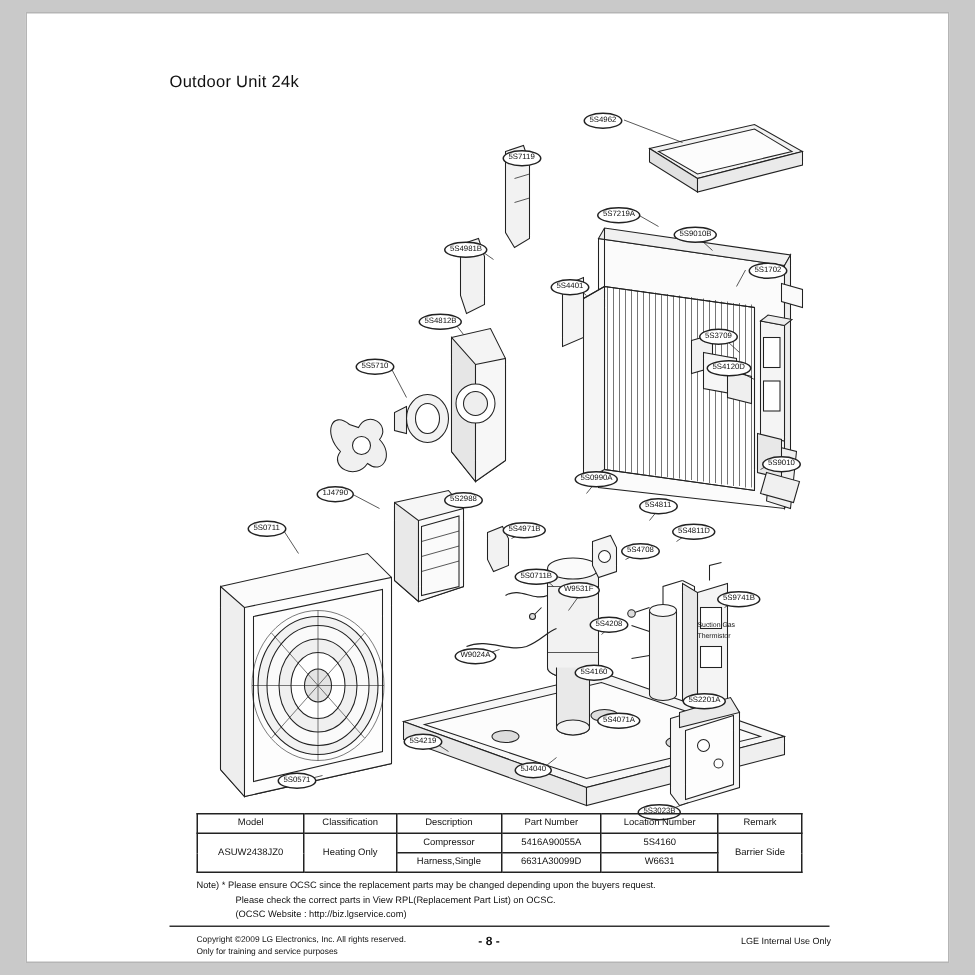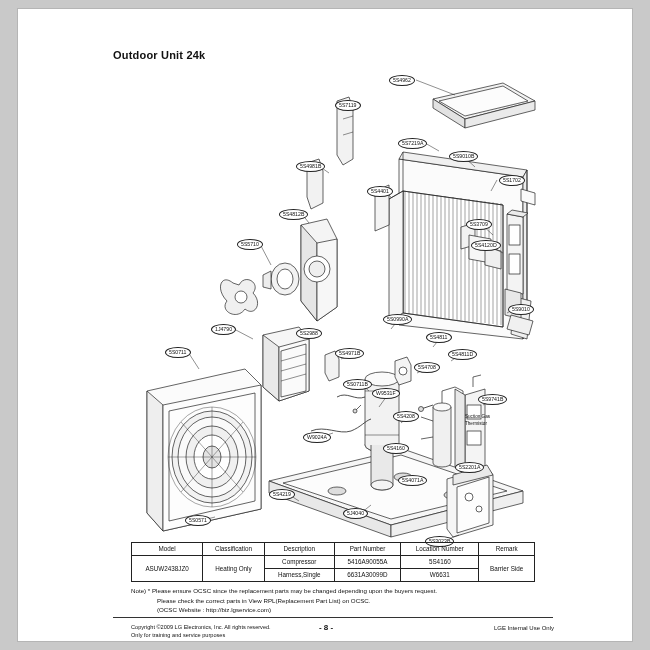--- a/index.html
+++ b/index.html
@@ -1,18 +1,18 @@
 <!DOCTYPE html>
 <html><head>
 <meta charset="utf-8">
 <style>
   html,body{margin:0;padding:0;background:#c9c9c9;}
   body{width:650px;height:650px;overflow:hidden;font-family:"Liberation Sans",sans-serif;}
   .page{position:absolute;left:17px;top:8px;width:616px;height:634px;background:#ffffff;border:1px solid #b5b5b5;box-sizing:border-box;}
-  .title{position:absolute;left:95px;top:40px;font-size:11px;font-weight:bold;color:#111;letter-spacing:.2px;text-align:center;}
+  .title{position:absolute;left:95px;top:40px;font-size:11px;font-weight:normal;color:#111;letter-spacing:.2px;text-align:center;}
   .diagram{position:absolute;left:85px;top:30px;width:455px;height:490px;}
   .callout{position:absolute;font-size:5.2px;color:#111;text-align:center;line-height:9px;
            border:1px solid #222;border-radius:50%;background:#fff;white-space:nowrap;
            padding:0 3px;height:9px;}
   svg{position:absolute;left:0;top:0;overflow:visible;}
   .tbl{position:absolute;left:113px;top:533px;width:404px;border-collapse:collapse;font-size:6.3px;color:#111;}
   .tbl th,.tbl td{border:1px solid #222;text-align:center;padding:2px 1px;font-weight:normal;line-height:8px;}
   .tbl th{font-weight:normal;}
   .notes{position:absolute;left:113px;top:577px;width:420px;font-size:6.2px;color:#111;line-height:9.5px;}
   .notes .ind1{padding-left:26px;}

